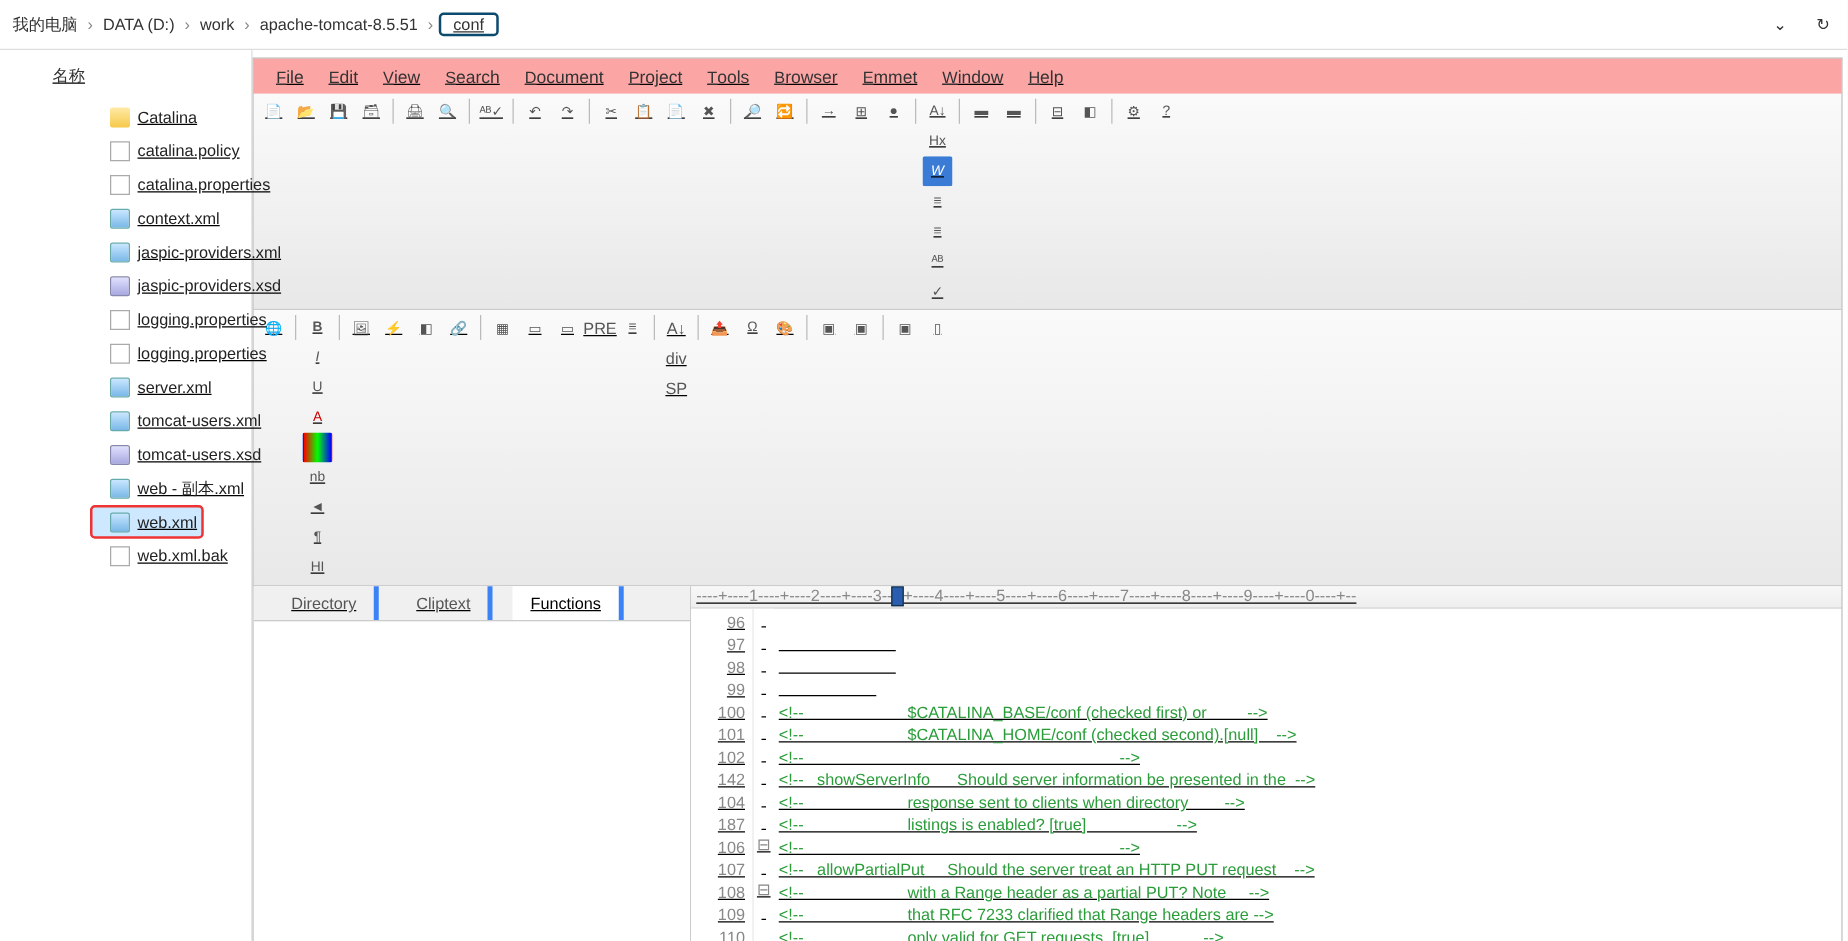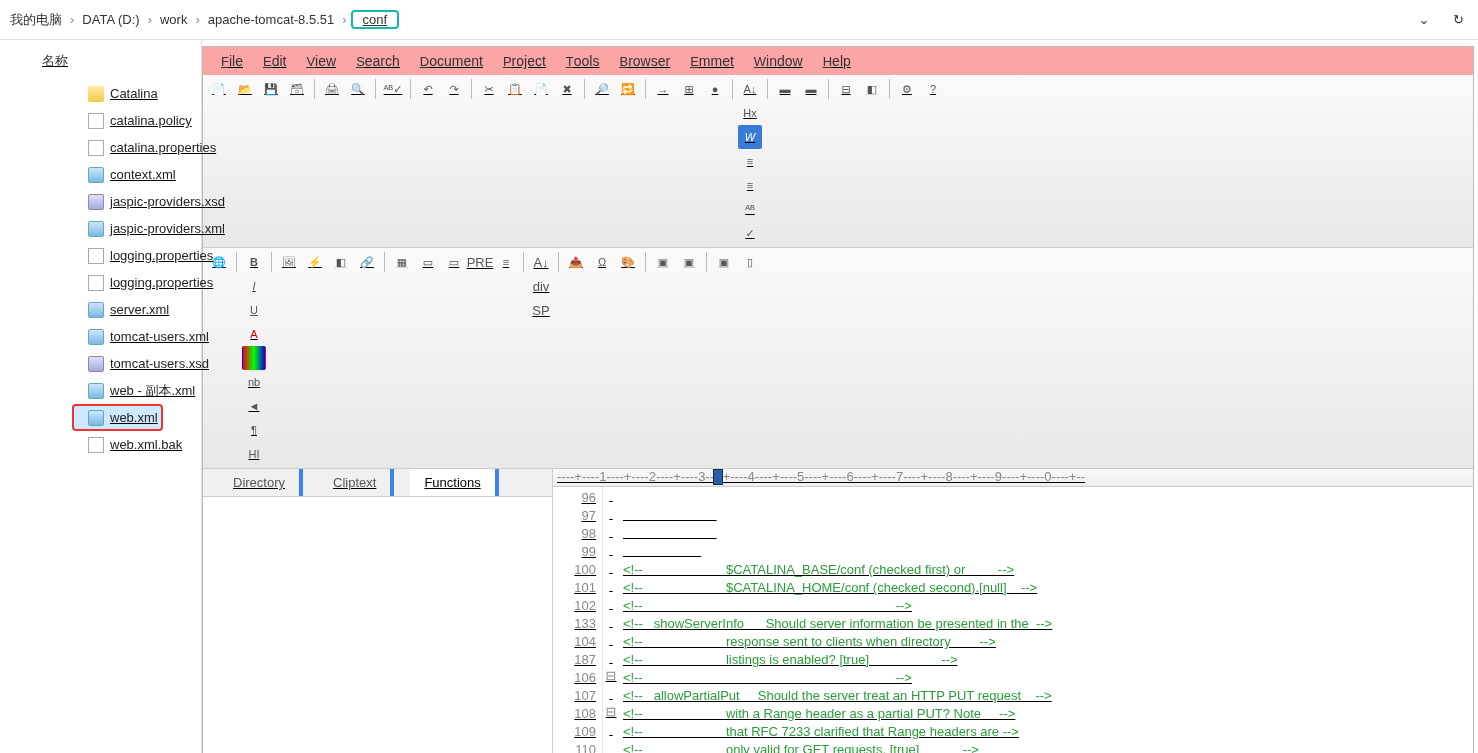--- a/index.html
+++ b/index.html
@@ -1,20 +1,20 @@
 <!DOCTYPE html>
 <html><head>
 <meta charset="utf-8">
 <style>
 * { margin: 0; padding: 0; box-sizing: border-box; font-family: "Microsoft YaHei", Tahoma, sans-serif; font-size: 13px; }
 body { background: #fff; overflow: hidden; }
 .breadcrumb { height: 40px; display: flex; align-items: center; padding: 2px 6px; border-bottom: 1px solid #ddd; background: #fff; }
 .breadcrumb span { color: #333; padding: 0 4px; }
 .breadcrumb .sep { color: #888; }
-.breadcrumb .hl { border: 2px solid #14b8a6; border-radius: 4px; padding: 0 10px; text-decoration: underline; }
+.breadcrumb .hl { border: 2px solid #0c4a6e; border-radius: 4px; padding: 0 10px; text-decoration: underline; }
 .breadcrumb .ctrl { margin-left: auto; display:flex; gap:6px; color:#666;}
 .main { display: flex; height: calc(753px - 24px); text-decoration: underline; }
 .explorer { width: 202px; border-right: 1px solid #ddd; padding: 6px 0 0 0; }
 .explorer .hdr { padding: 6px 14px 10px 42px; color: #333; font-size:13px; }
 .filelist { list-style: none; padding-left: 44px; }
 .filelist li { display: flex; align-items: center; padding: 4px 6px 4px 44px; height: 27px; position: relative; }
 .filelist li .ico { position: absolute; left: 44px; width: 16px; height: 16px; }
 .filelist li .txt { margin-left: 22px; color: #222; white-space: nowrap; }
 .filelist li.sel { background: #cde8ff; }
 .filelist li.hlbox { border: 2px solid #e33; border-radius: 4px; margin: 0 38px 0 28px; padding-left: 14px; }
@@ -77,26 +77,26 @@
         </li>
         <li>
           <span class="ico ico-file"></span>
           <span class="txt">catalina.properties</span>
         </li>
         <li>
           <span class="ico ico-xml"></span>
           <span class="txt">context.xml</span>
         </li>
         <li>
+          <span class="ico ico-xml"></span>
+          <span class="txt">jaspic-providers.xml</span>
+        </li>
+        <li>
           <span class="ico ico-xsd"></span>
           <span class="txt">jaspic-providers.xsd</span>
-        </li>
-        <li>
-          <span class="ico ico-xml"></span>
-          <span class="txt">jaspic-providers.xml</span>
         </li>
         <li>
           <span class="ico ico-file"></span>
           <span class="txt">logging.properties</span>
         </li>
         <li>
           <span class="ico ico-file"></span>
           <span class="txt">logging.properties</span>
         </li>
         <li>
@@ -250,21 +250,21 @@
         <div class="ruler"><span>----+----1----+----2----+----3----+----4----+----5----+----6----+----7----+----8----+----9----+----0----+--</span><span class="marker"></span></div>
         <div class="codearea">
           <div class="gutter" id="gutter">
               <div>96</div>
               <div>97</div>
               <div>98</div>
               <div>99</div>
               <div>100</div>
               <div>101</div>
               <div>102</div>
-              <div>133</div>
+              <div>142</div>
               <div>104</div>
               <div>187</div>
               <div>106</div>
               <div>107</div>
               <div>108</div>
               <div>109</div>
               <div>110</div>
             </div>
           <div class="foldcol" id="foldcol">
               <div>&nbsp;</div>

